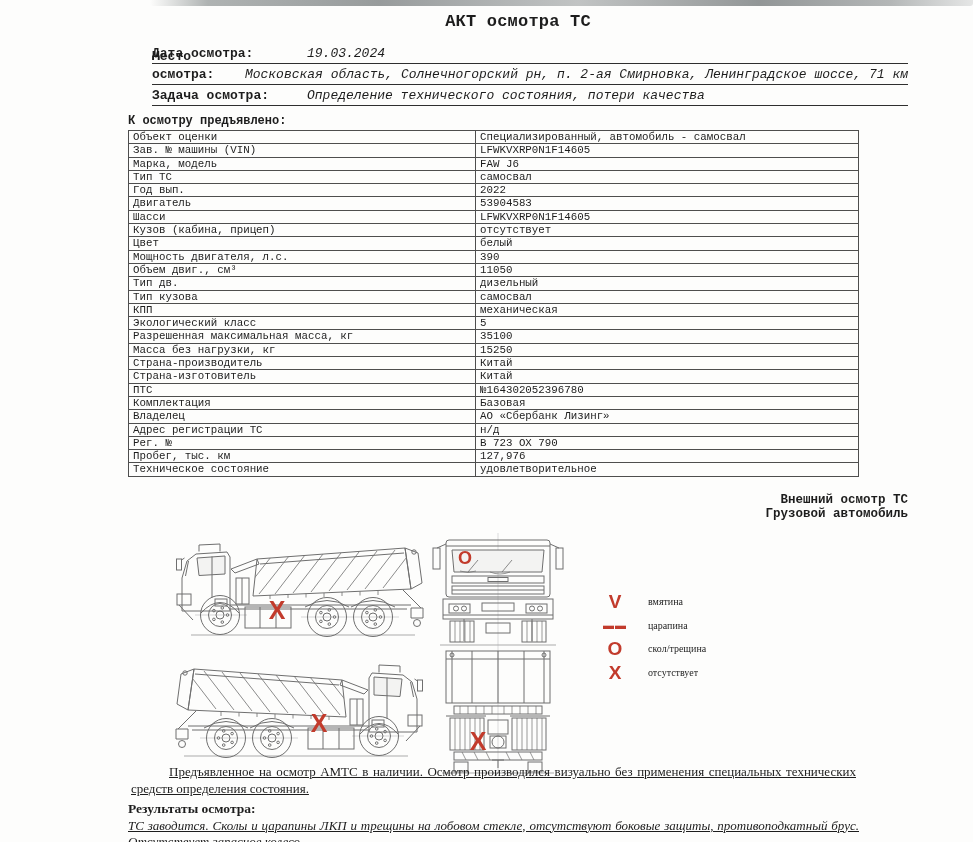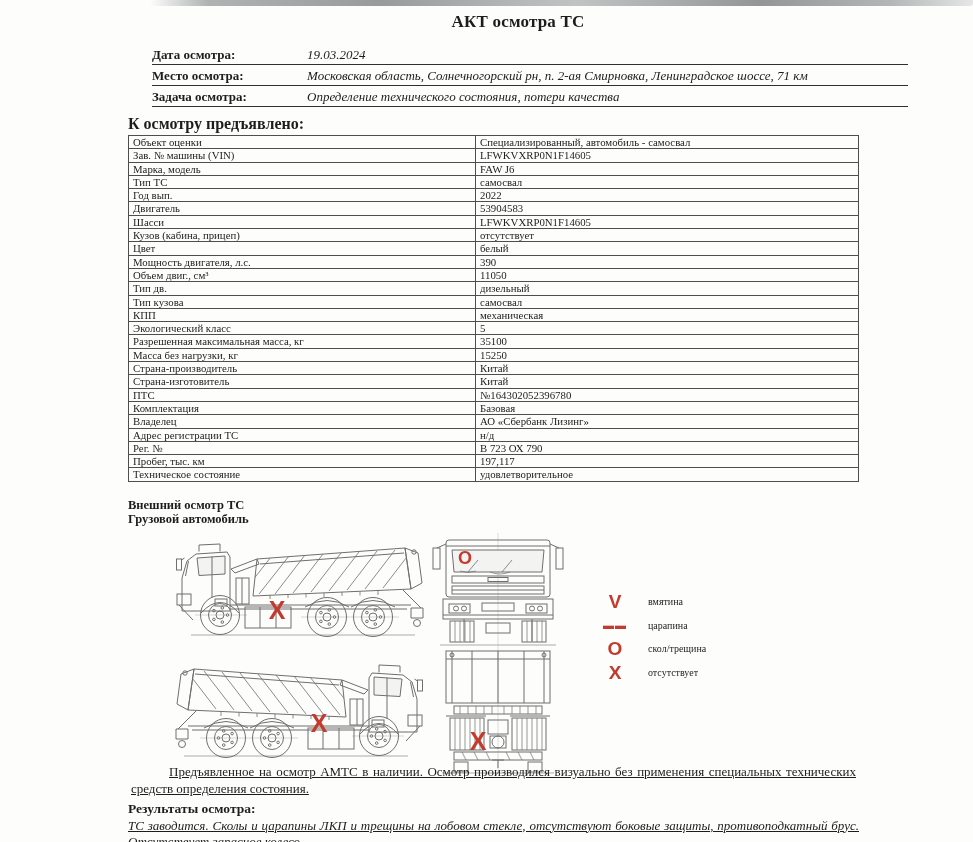--- a/index.html
+++ b/index.html
@@ -13,42 +13,42 @@
   }
   
   .scan-top {
     position:absolute; top:0; left:150px; right:0; height:6px;
     background:linear-gradient(90deg,
       rgba(60,70,70,0) 0%, rgba(58,68,68,.40) 7%, rgba(50,58,60,.50) 28%,
       rgba(55,63,65,.30) 52%, rgba(48,56,58,.52) 74%, rgba(60,68,70,.38) 90%,
       rgba(60,68,70,.12) 100%);
     border-radius:0 0 3px 3px;
   }
-  .content { position:absolute; left:128px; top:0; width:780px; }
+  .content { position:absolute; left:128px; top:0; width:780px;font-family:Liberation Mono, monospace; }
   .doc-title {
     text-align:center; font-weight:bold; font-size:17px;
     margin:12px 0 0 0; letter-spacing:.2px;
   }
   
   .meta { margin-top:12px;margin-left:24px; }
   .meta-row { display:flex; align-items:flex-end; border-bottom:1.5px solid #2f2f2f; height:20px; }
   .meta-label { width:155px; font-weight:bold; font-size:13px; line-height:18px; }
   .meta-value { font-style:italic; font-size:13px; line-height:18px; white-space:nowrap; }
   
-  .section-heading { font-weight:bold; font-size:16px; margin:8px 0 2px 0; }
+  .section-heading { font-weight:bold; font-size:12px; margin:8px 0 2px 0; }
   table.vtable { border-collapse:collapse; width:731px; table-layout:fixed; }
   table.vtable td {
     border:1px solid #4e4e4e;
     font-size:10.8px; line-height:12.3px;
     padding:0 2px 0 4px;
     overflow:hidden; white-space:nowrap;
   }
   td.c1 { width:340px; }
   
-  .center-heads { text-align:left; font-weight:bold; font-size:12.5px; line-height:14px; margin-top:16px; }
+  .center-heads { text-align:right; font-weight:bold; font-size:12.5px; line-height:14px; margin-top:16px; }
   
   .truck { position:absolute; }
   .legend { position:absolute; left:600px; top:590px; }
   .legend-item { display:flex; align-items:center; height:23.5px; }
   .legend-symbol {
     width:30px; text-align:center; color:#c23b2c;
     font-family:"Liberation Sans","DejaVu Sans",sans-serif;
     font-weight:800; font-size:19px; line-height:19px;
   }
   .legend-symbol.dash { font-size:11px; letter-spacing:1px; }
@@ -189,21 +189,21 @@
           <tr>
             <td class="c1">Адрес регистрации ТС</td>
             <td>н/д</td>
           </tr>
           <tr>
             <td class="c1">Рег. №</td>
             <td>В 723 ОХ 790</td>
           </tr>
           <tr>
             <td class="c1">Пробег, тыс. км</td>
-            <td>197,117</td>
+            <td>127,976</td>
           </tr>
           <tr>
             <td class="c1">Техническое состояние</td>
             <td>удовлетворительное</td>
           </tr>
         </tbody>
     </table>
 
     <div class="center-heads">
       <div>Внешний осмотр ТС</div>

